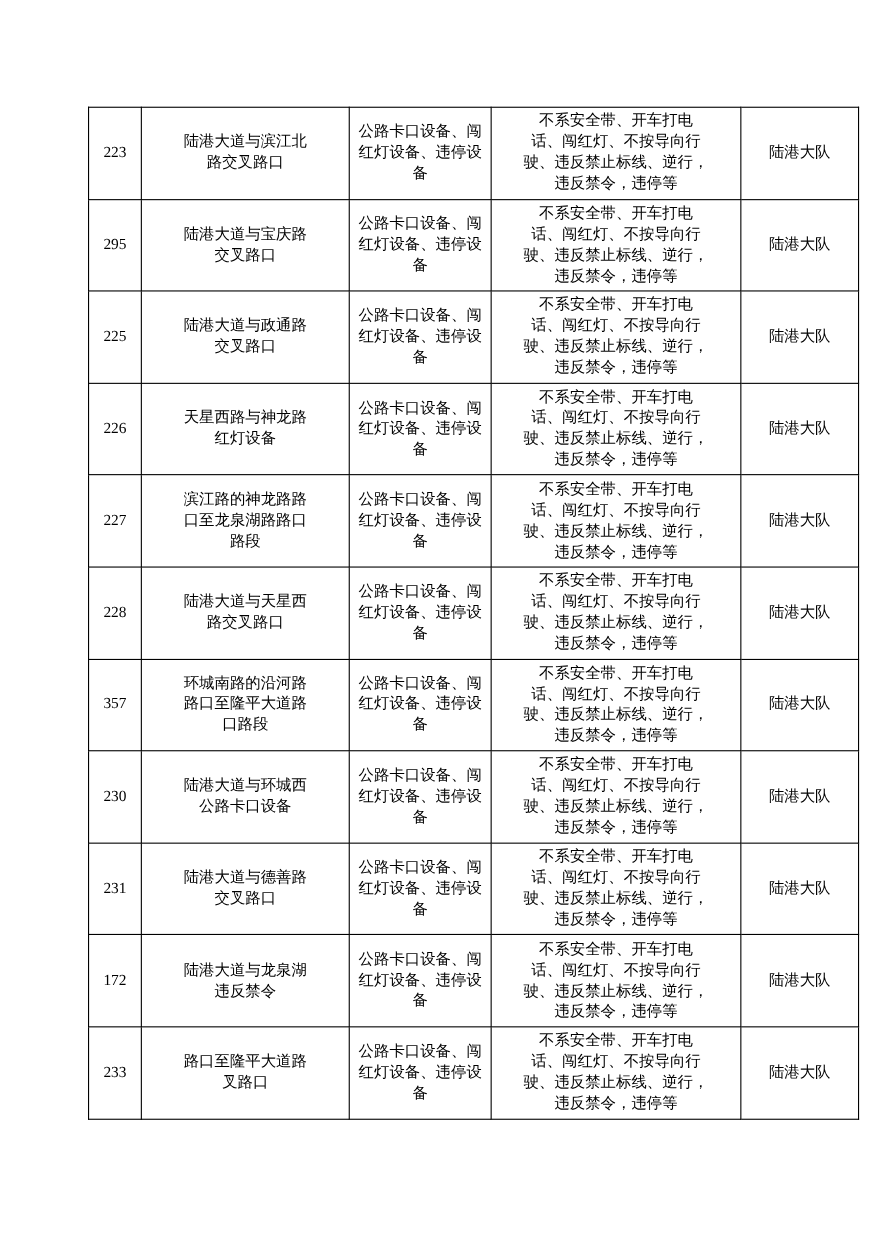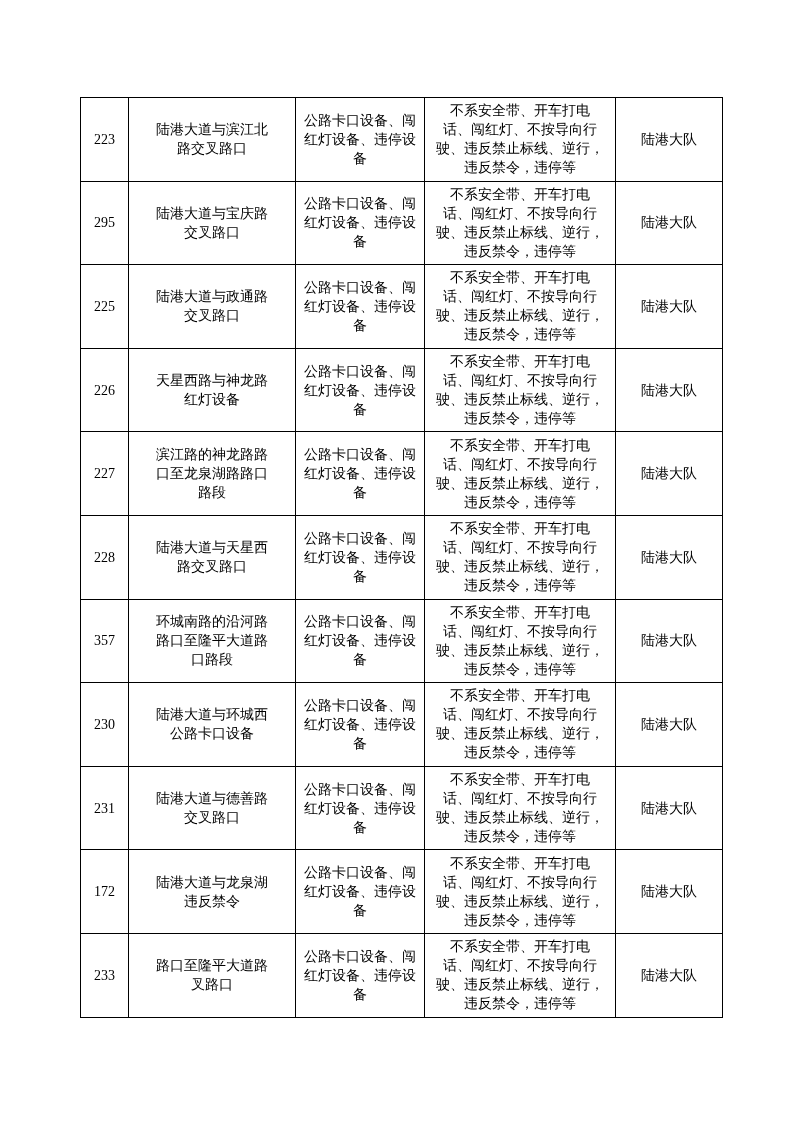--- a/index.html
+++ b/index.html
@@ -28,23 +28,23 @@
     border: 1px solid #000000;
     text-align: center;
     vertical-align: middle;
     font-size: 14px;
     line-height: 19px;
     white-space: pre-line;
     padding: 1px 2px;
     overflow: hidden;
   }
   .col-seq        { width: 48px;  }
-  .col-location   { width: 167px; line-height: 20px; }
+  .col-location   { width: 189px; line-height: 20px; }
   .col-devices    { width: 129px; line-height: 20px; }
-  .col-violations { width: 191px; }
+  .col-violations { width: 227px; }
   .col-unit       { width: 107px; }
 </style>
 </head>
 <body>
 
 <div class="page">
   <table class="doc-table">
     <tbody id="table-body">
         <tr>
           <td class="col-seq">223</td>

